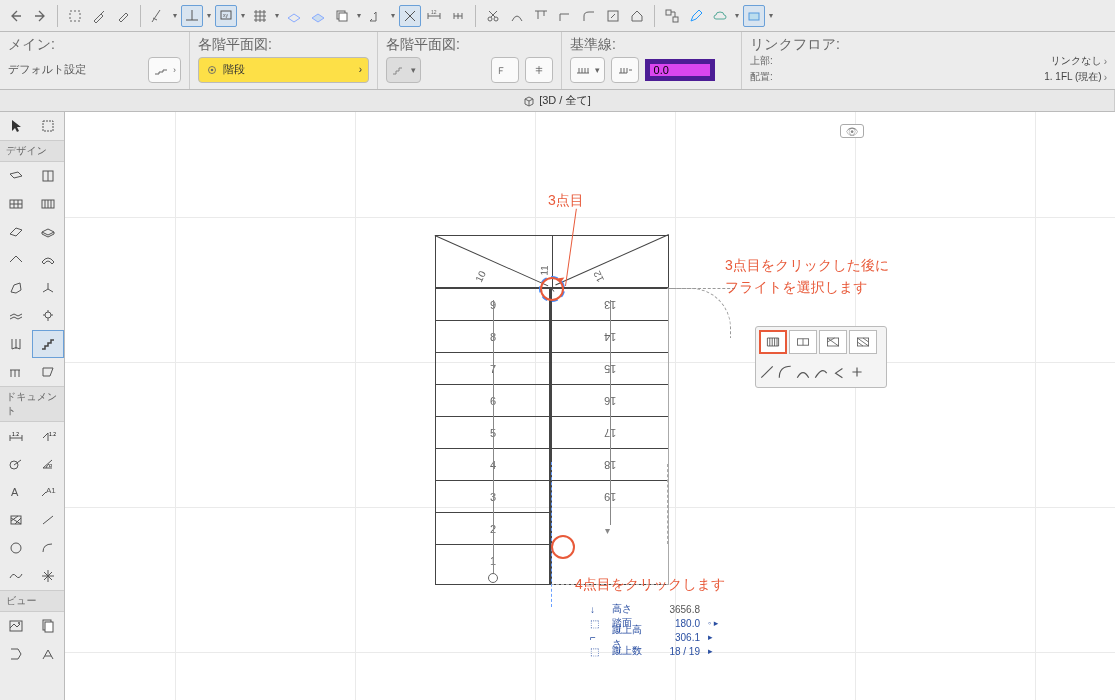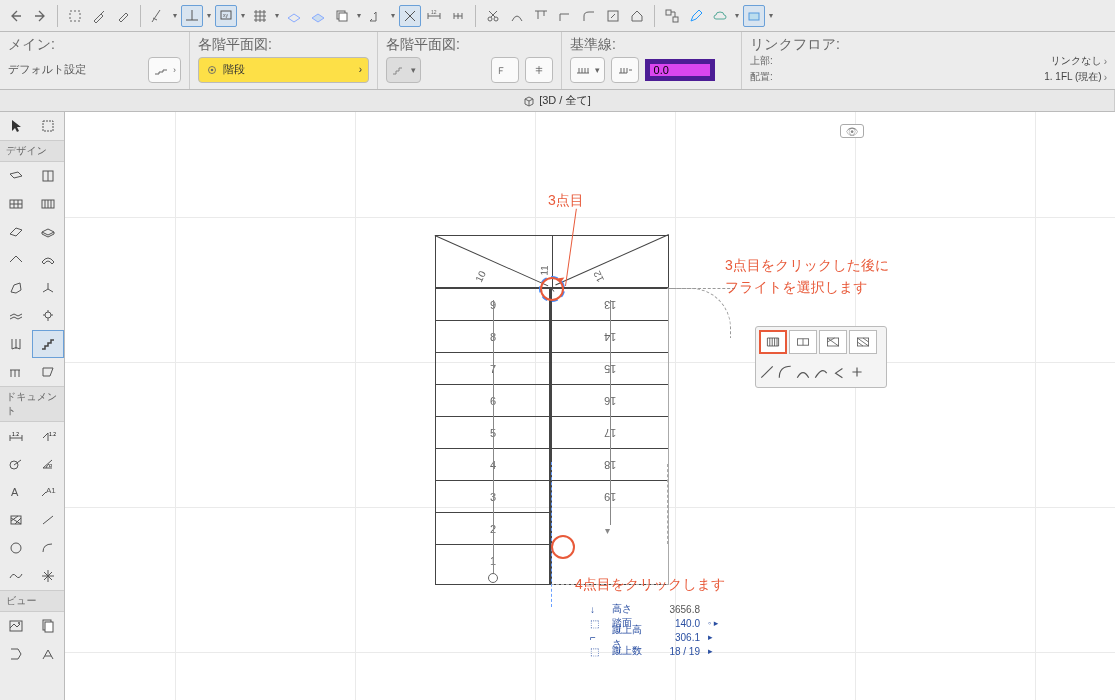--- a/index.html
+++ b/index.html
@@ -722,21 +722,21 @@
 
     <div class="info-box">
       <div class="info-row" style="color:#555">
         <span class="info-icon">↓</span>
         <span class="lab">高さ</span>
         <span class="val">3656.8</span>
       </div>
       <div class="info-row">
         <span class="info-icon">⬚</span>
         <span class="lab">踏面</span>
-        <span class="val">140.0</span>
+        <span class="val">180.0</span>
         <span style="font-size:9px">◦ ▸</span>
       </div>
       <div class="info-row">
         <span class="info-icon">⌐</span>
         <span class="lab">蹴上高さ</span>
         <span class="val">306.1</span>
         <span style="font-size:9px"> ▸</span>
       </div>
       <div class="info-row">
         <span class="info-icon">⬚</span>

